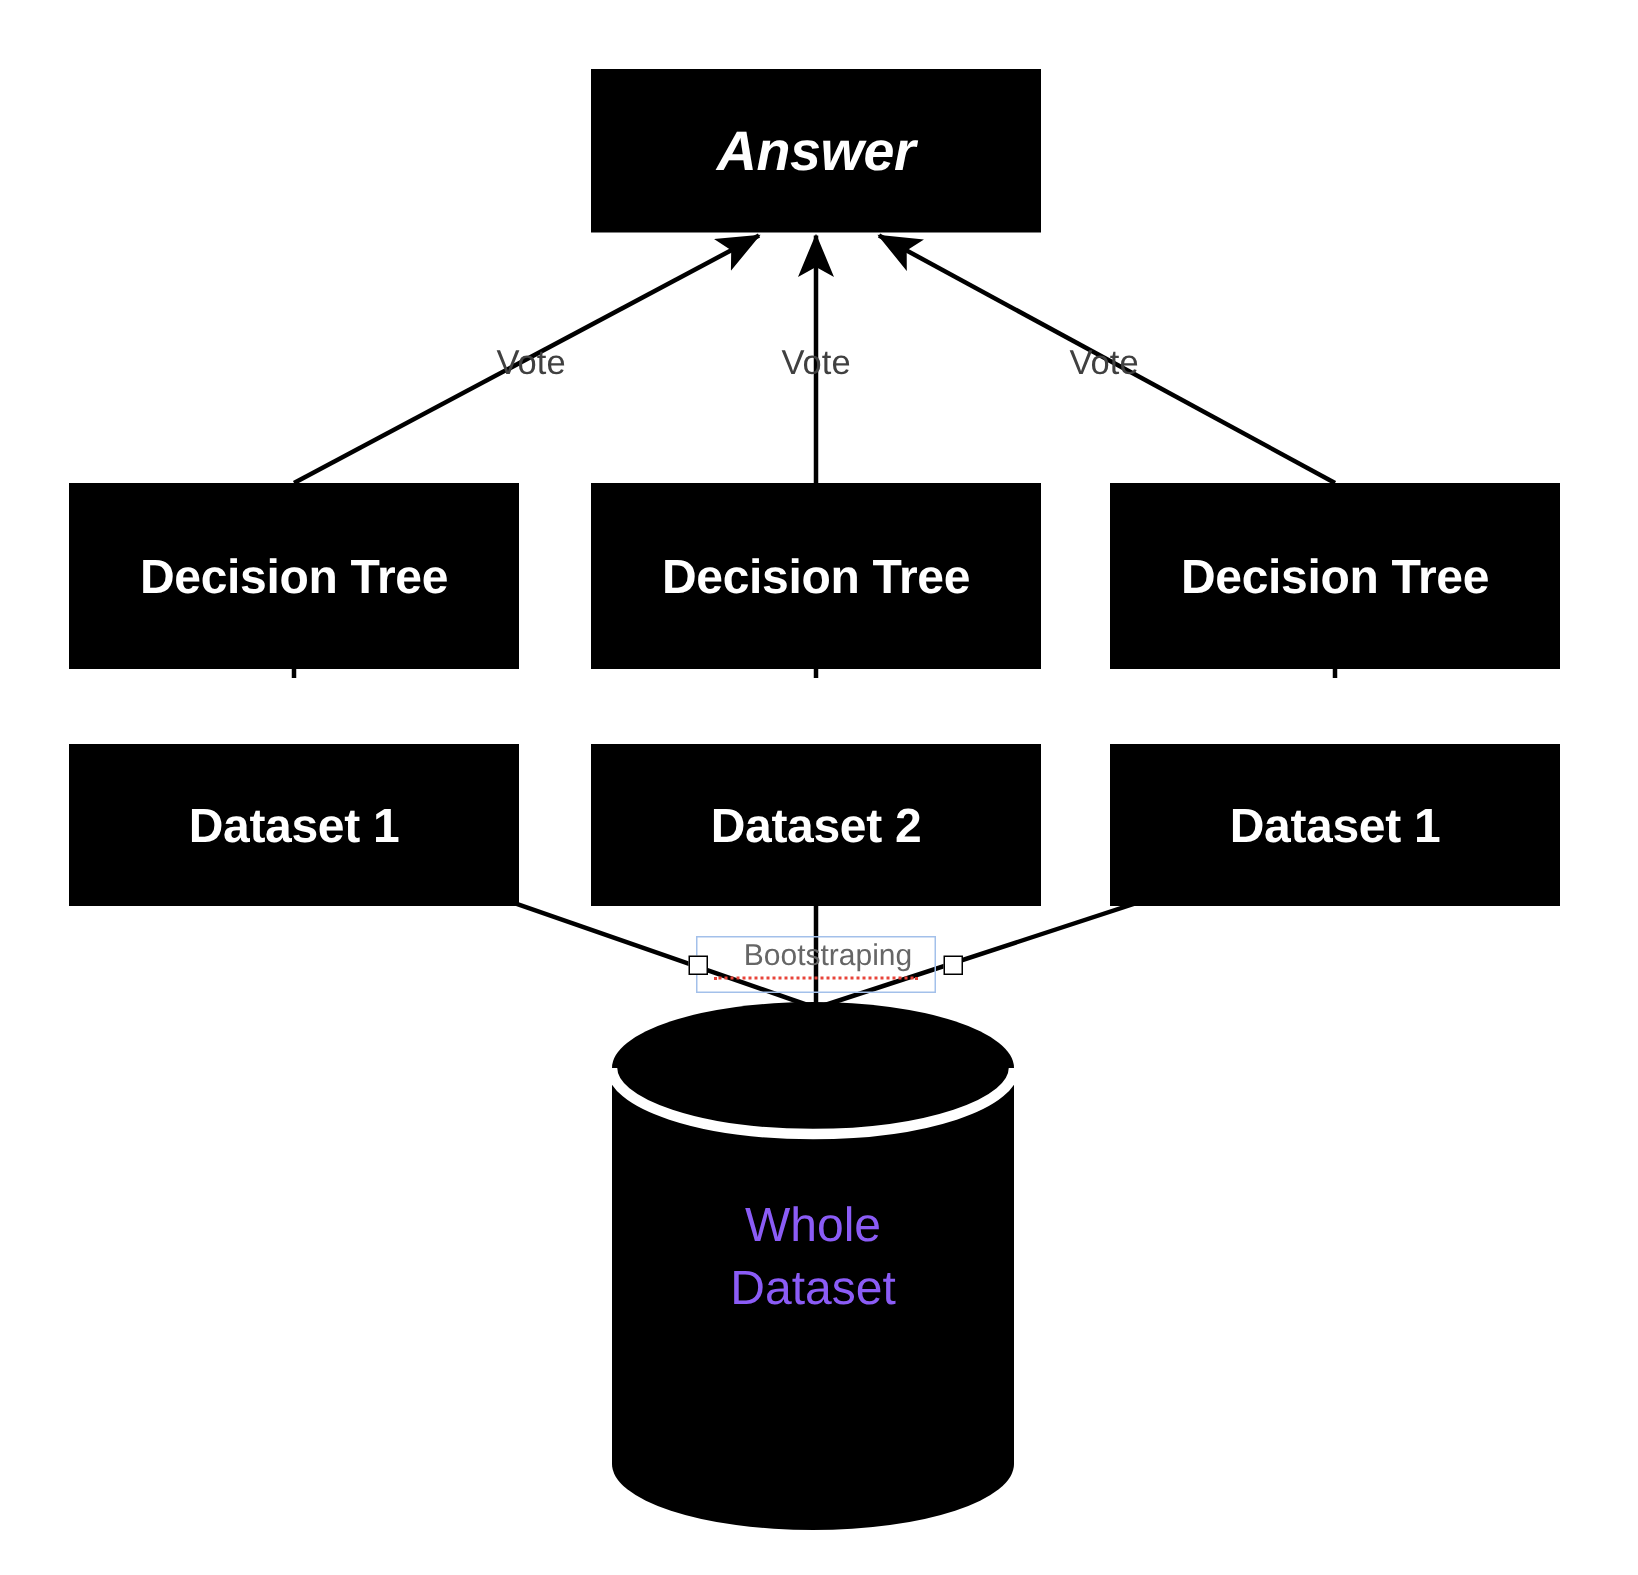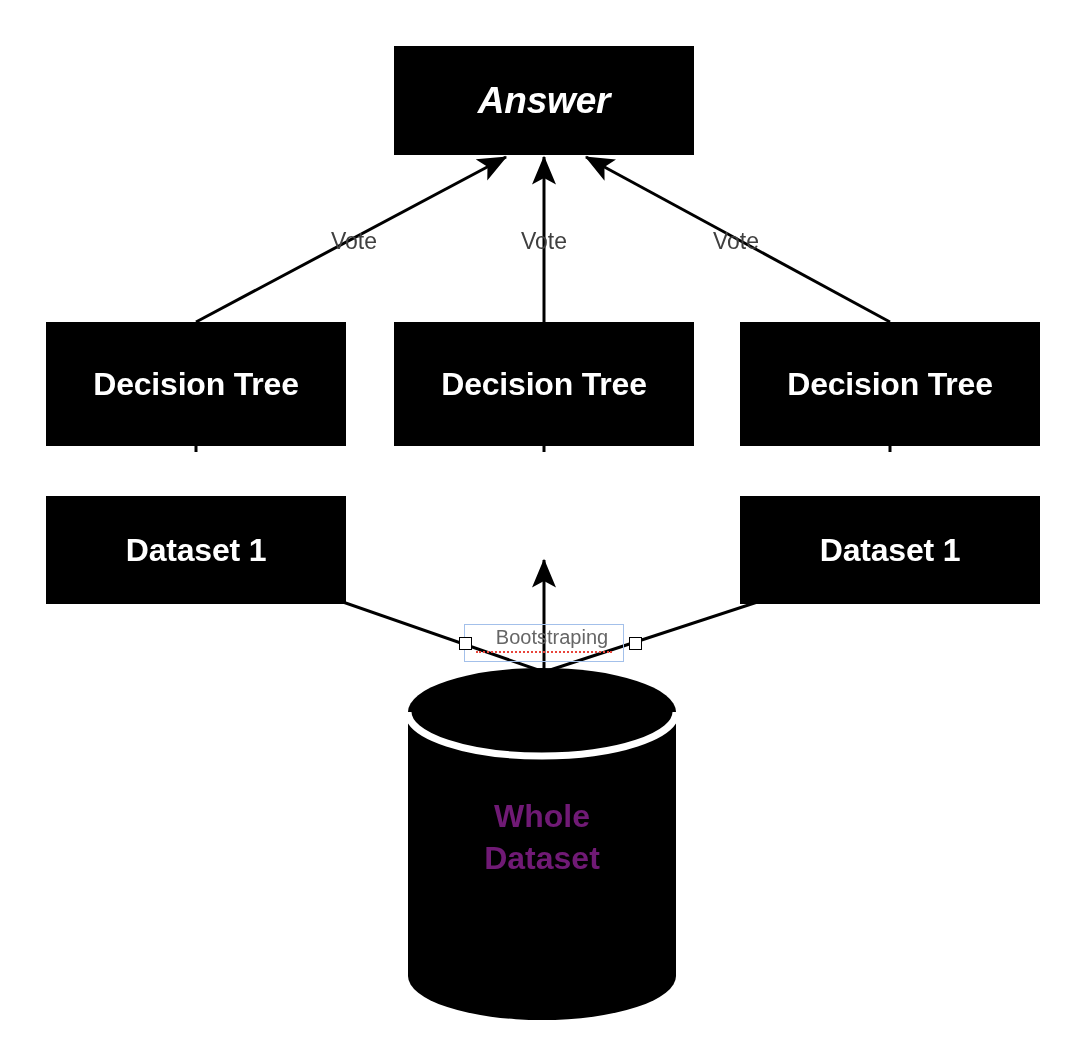--- a/index.html
+++ b/index.html
@@ -82,23 +82,23 @@
     width: 268px;
     height: 352px;
     z-index: 2;
   }
   .cyl-label {
     position: absolute;
     left: 0;
     top: 128px;
     width: 268px;
     text-align: center;
-    color: #701a75;
+    color: #8b5cf6;
     font-size: 32px;
-    font-weight: bold;
+    font-weight: normal;
     line-height: 1.30;
     z-index: 5;
     pointer-events: none;
   }
 
   
   .sel-widget {
     position: absolute;
     left: 464px;
     top: 624px;
@@ -175,20 +175,23 @@
   </div>
   <div class="node-box box-tree col-2">
     <span>Decision Tree</span>
   </div>
   <div class="node-box box-tree col-3">
     <span>Decision Tree</span>
   </div>
 
   <div class="node-box box-dataset col-1">
     <span>Dataset 1</span>
+  </div>
+  <div class="node-box box-dataset col-2">
+    <span>Dataset 2</span>
   </div>
   <div class="node-box box-dataset col-3">
     <span>Dataset 1</span>
   </div>
 
   <div class="edge-label label-vote-1">Vote</div>
   <div class="edge-label label-vote-2">Vote</div>
   <div class="edge-label label-vote-3">Vote</div>
 
   <div class="cylinder-wrap">

